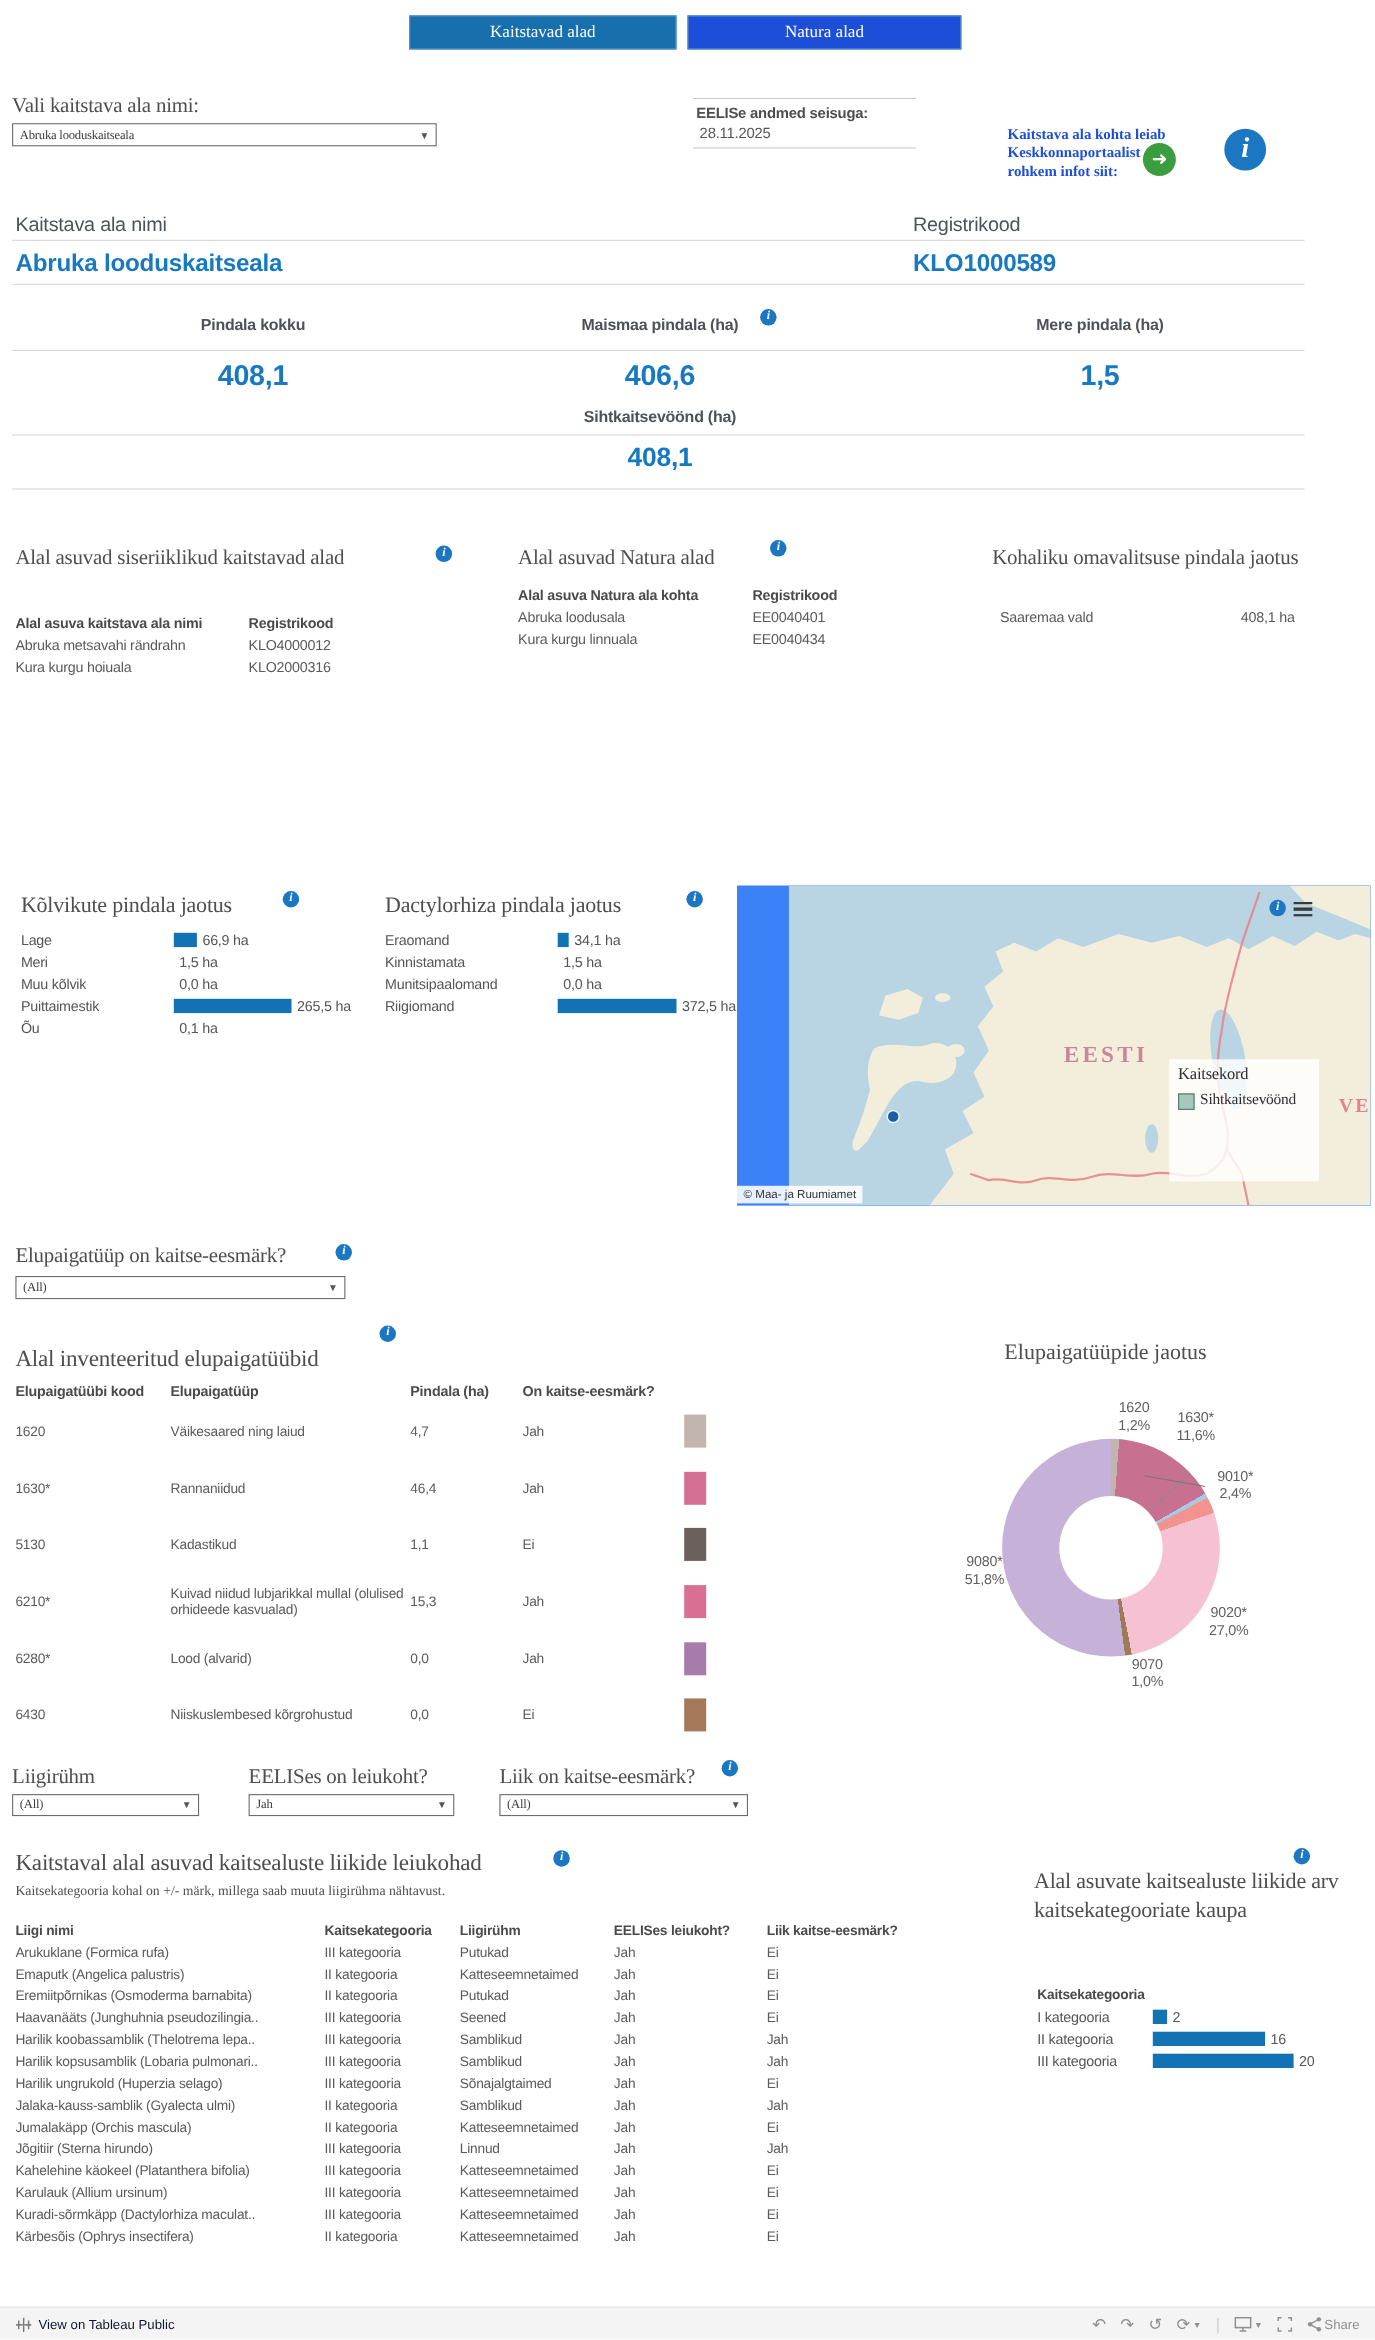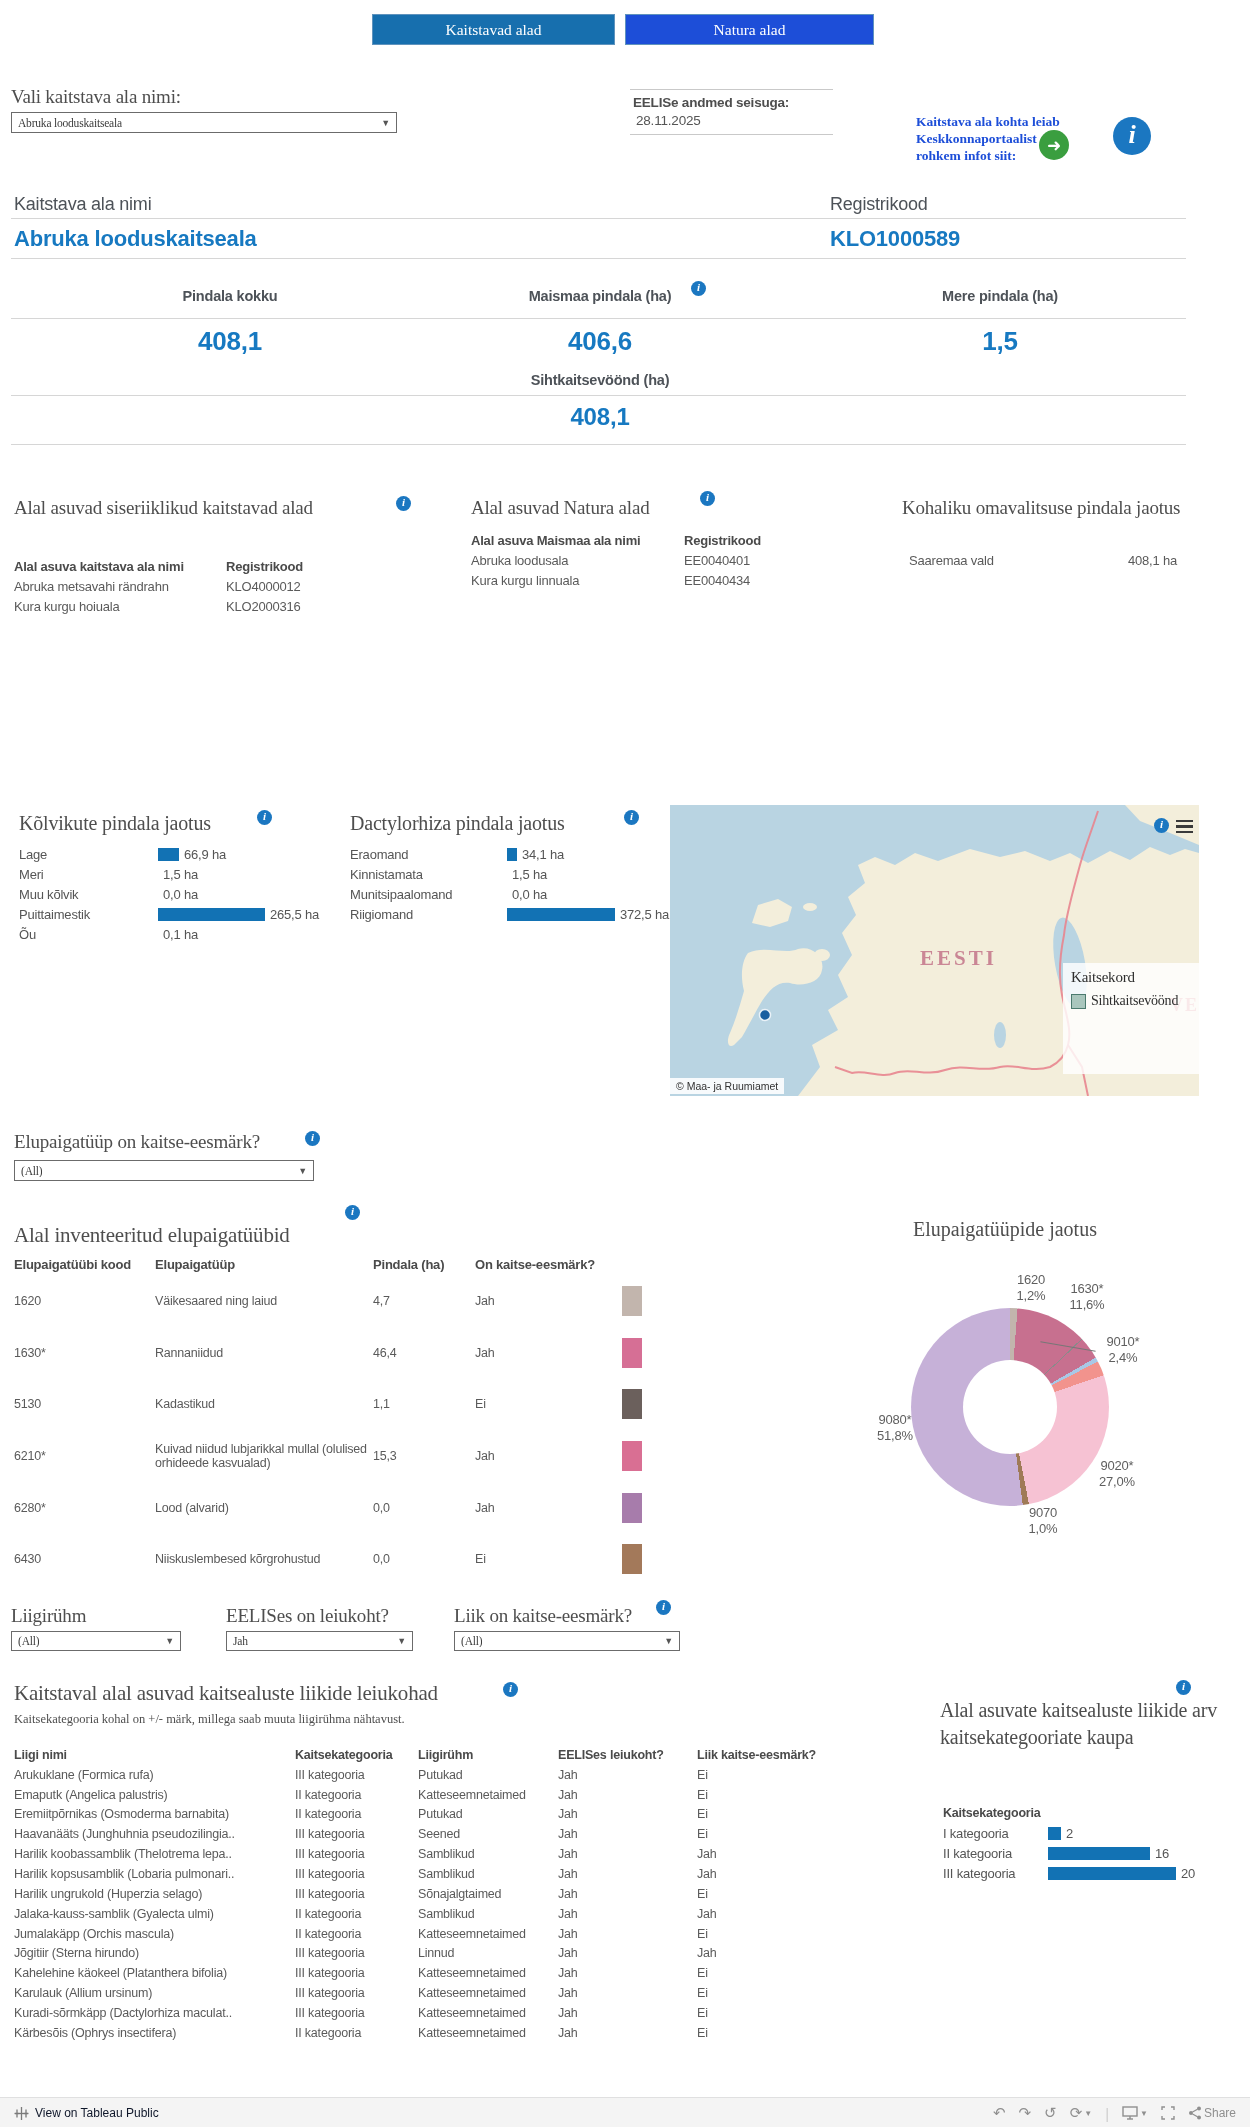--- a/index.html
+++ b/index.html
@@ -35,21 +35,21 @@
   .tbl-head{font-weight:bold;font-size:13px;color:#4a4a4a;}
   .tbl-cell{font-size:13px;color:#5a5a5a;}
   .two-col{position:absolute;}
   .two-col .row{display:grid;height:20px;align-items:center;white-space:nowrap;}
   
   .bar-row{display:flex;align-items:center;height:19.9px;font-size:13px;color:#555;white-space:nowrap;}
   .bar-label{flex:none;}
   .bar{height:13px;background:#1272b4;flex:none;}
   .bar-val{margin-left:5px;}
   
-  #map{position:absolute;left:670px;top:805px;width:529px;height:291px;background:#3b82f6;overflow:hidden;}
+  #map{position:absolute;left:670px;top:805px;width:529px;height:291px;background:#3b82f6;overflow:hidden;padding-left:47px;}
   #map-legend{position:absolute;left:393px;top:158px;width:136px;height:111px;background:rgba(255,255,255,.82);}
   .leg-title{position:absolute;left:8px;top:6px;font-family:"Liberation Serif",serif;font-size:15px;color:#2e2e2e;}
   .leg-row{position:absolute;left:8px;top:30px;display:flex;align-items:center;}
   .leg-swatch{width:13px;height:13px;border:1px solid #4b7a6e;margin-right:5px;}
   .leg-item{font-family:"Liberation Serif",serif;font-size:14px;color:#2e2e2e;}
   #map-attr{position:absolute;left:0;bottom:2px;background:rgba(255,255,255,.88);
             font-size:10.5px;color:#333;padding:2px 6px;letter-spacing:0;}
   .burger span{display:block;width:17px;height:2.4px;background:#3a3a3a;margin:0 0 3px 0;}
   
   #hab-table{position:absolute;left:14px;top:1253px;width:640px;}
@@ -148,21 +148,21 @@
           <span>Kura kurgu hoiuala</span>
           <span>KLO2000316</span>
         </div>
       </div>
   </div>
 
   <div class="sec-title" style="left:471px;top:494px;width:320px;">Alal asuvad Natura alad</div>
   <span class="ii" style="left:700px;top:491px;"></span>
   <div class="two-col" style="left:471px;top:530px;width:360px;">
     <div class="row tbl-head" style="grid-template-columns:213px auto;">
-      <span>Alal asuva Maismaa ala nimi</span>
+      <span>Alal asuva Natura ala kohta</span>
       <span>Registrikood</span>
     </div>
     <div id="natura-rows">
         <div class="row tbl-cell" style="grid-template-columns: 213px auto;">
           <span>Abruka loodusala</span>
           <span>EE0040401</span>
         </div>
         <div class="row tbl-cell" style="grid-template-columns: 213px auto;">
           <span>Kura kurgu linnuala</span>
           <span>EE0040434</span>

